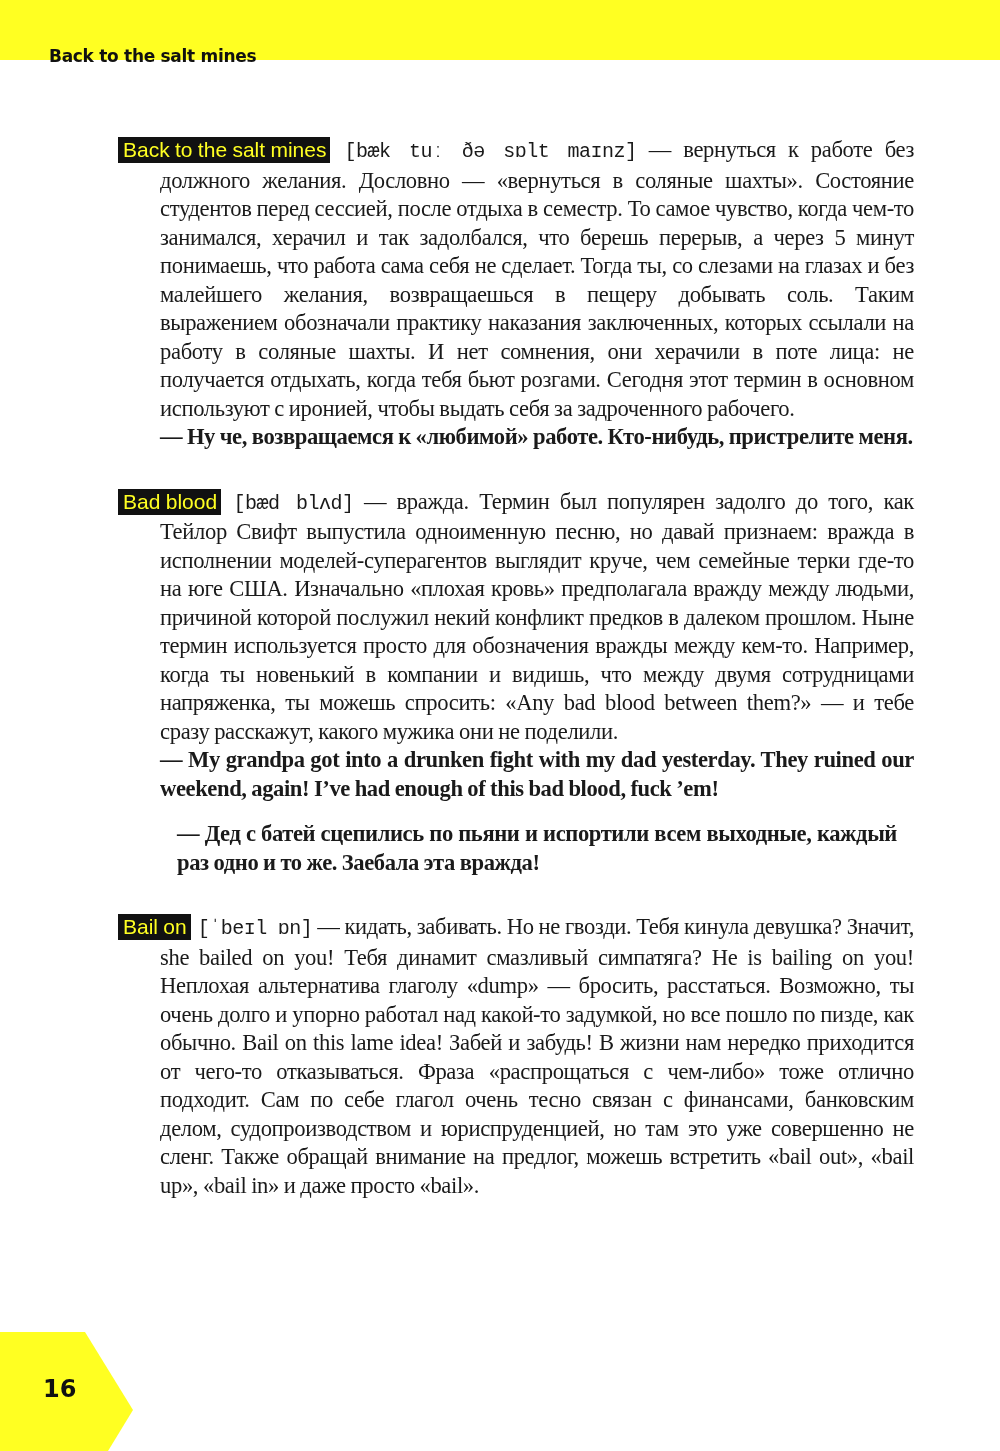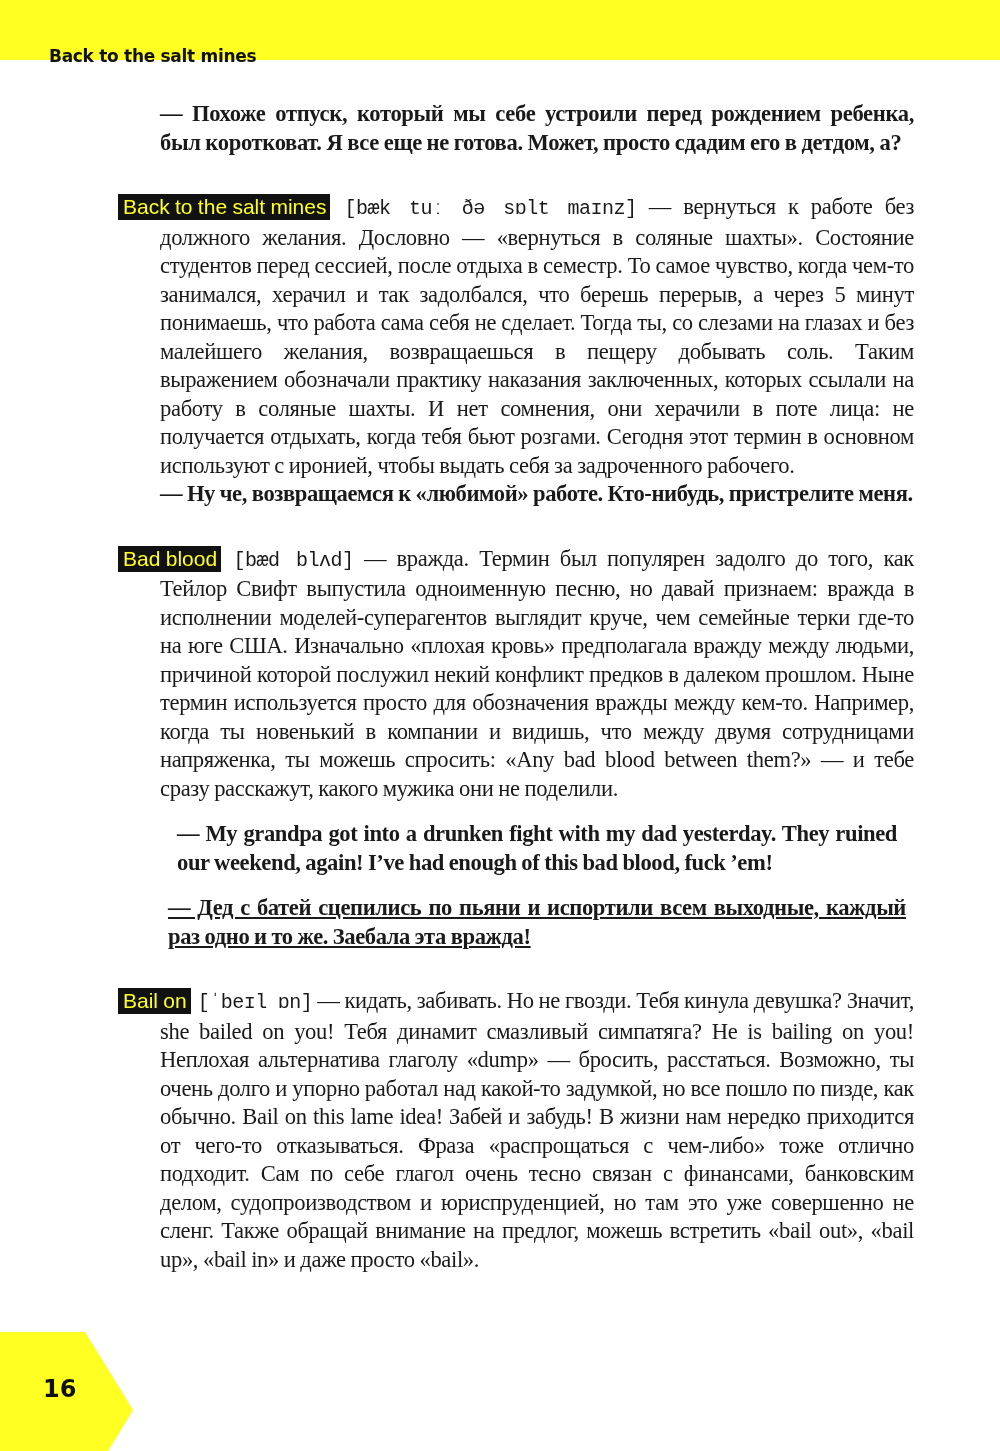--- a/index.html
+++ b/index.html
@@ -53,31 +53,30 @@
   }
 </style>
 </head>
 <body>
 
 <div class="header-band"></div>
 <div class="running-head">Back to the salt mines</div>
 
 <div class="content">
 
-  <p class="intro-quote" style="margin:0;">— Похоже отпуск, который мы себе устроили перед рождением ребенка, был коротковат. Я все еще не готова. Может, просто сдадим его в детдом, а?</p>
 
   <div class="entry">
     <p class="entry-body" style="margin:0;"><span class="term">Back to the salt mines</span> <span class="pron">[bæk tuː ðə sɒlt maɪnz]</span><span> — вернуться к работе без должного желания. Дословно — «вернуться в соляные шахты». Состояние студентов перед сессией, после отдыха в семестр. То самое чувство, когда чем-то занимался, херачил и так задолбался, что берешь перерыв, а через 5 минут понимаешь, что работа сама себя не сделает. Тогда ты, со слезами на глазах и без малейшего желания, возвращаешься в пещеру добывать соль. Таким выражением обозначали практику наказания заключенных, которых ссылали на работу в соляные шахты. И нет сомнения, они херачили в поте лица: не получается отдыхать, когда тебя бьют розгами. Сегодня этот термин в основном используют с иронией, чтобы выдать себя за задроченного рабочего.</span></p>
     <p class="example" style="margin:0;font-family:Liberation Serif, serif;">— Ну че, возвращаемся к «любимой» работе. Кто-нибудь, пристрелите меня.</p>
   </div>
 
   <div class="entry">
     <p class="entry-body" style="margin:0;"><span class="term">Bad blood</span> <span class="pron">[bæd blʌd]</span><span> — вражда. Термин был популярен задолго до того, как Тейлор Свифт выпустила одноименную песню, но давай признаем: вражда в исполнении моделей-суперагентов выглядит круче, чем семейные терки где-то на юге США. Изначально «плохая кровь» предполагала вражду между людьми, причиной которой послужил некий конфликт предков в далеком прошлом. Ныне термин используется просто для обозначения вражды между кем-то. Например, когда ты новенький в компании и видишь, что между двумя сотрудницами напряженка, ты можешь спросить: «Any bad blood between them?» — и тебе сразу расскажут, какого мужика они не поделили.</span></p>
-    <p class="example" style="margin:17px;">— My grandpa got into a drunken fight with my dad yesterday. They ruined our weekend, again! I’ve had enough of this bad blood, fuck ’em!</p>
-    <p class="example" style="margin:8px;text-decoration:underline;">— Дед с батей сцепились по пьяни и испортили всем выходные, каждый раз одно и то же. Заебала эта вражда!</p>
+    <p class="example" style="margin:0;">— My grandpa got into a drunken fight with my dad yesterday. They ruined our weekend, again! I’ve had enough of this bad blood, fuck ’em!</p>
+    <p class="example" style="margin:17px;">— Дед с батей сцепились по пьяни и испортили всем выходные, каждый раз одно и то же. Заебала эта вражда!</p>
   </div>
 
   <div class="entry">
     <p class="entry-body" style="margin:0;"><span class="term">Bail on</span> <span class="pron">[ˈbeɪl ɒn]</span><span> — кидать, забивать. Но не гвозди. Тебя кинула девушка? Значит, she bailed on you! Тебя динамит смазливый симпатяга? He is bailing on you! Неплохая альтернатива глаголу «dump» — бросить, расстаться. Возможно, ты очень долго и упорно работал над какой-то задумкой, но все пошло по пизде, как обычно. Bail on this lame idea! Забей и забудь! В жизни нам нередко приходится от чего-то отказываться. Фраза «распрощаться с чем-либо» тоже отлично подходит. Сам по себе глагол очень тесно связан с финансами, банковским делом, судопроизводством и юриспруденцией, но там это уже совершенно не сленг. Также обращай внимание на предлог, можешь встретить «bail out», «bail up», «bail in» и даже просто «bail».</span></p>
   </div>
 
 </div>
 
 <div class="page-tab">
   <svg width="135" height="119" viewBox="0 0 135 119">

